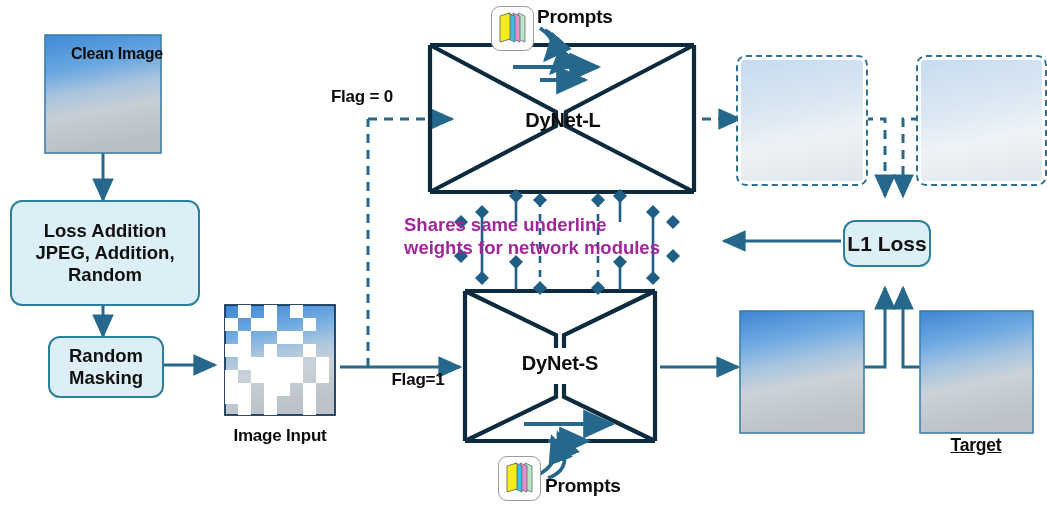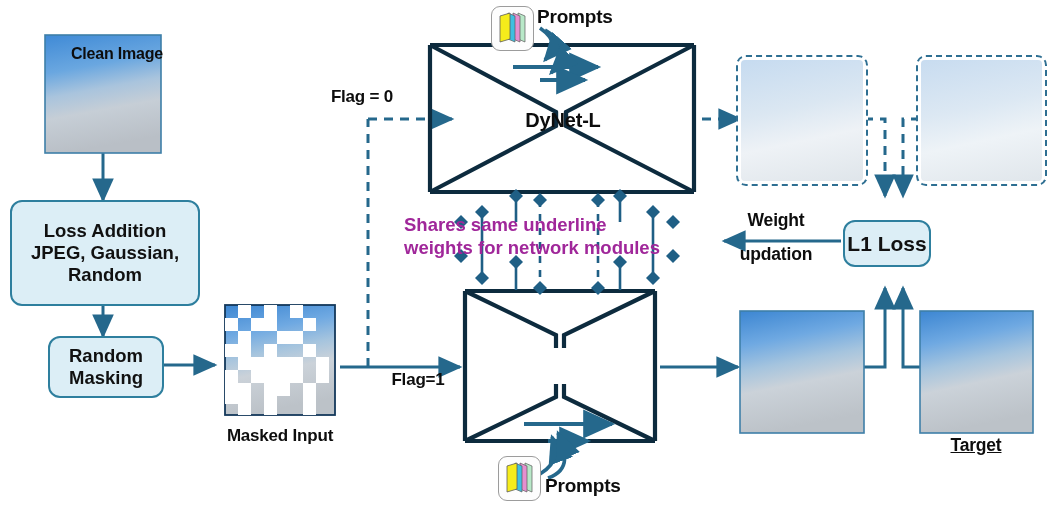--- a/index.html
+++ b/index.html
@@ -192,40 +192,41 @@
     <g>
       <rect x="920" y="311" width="113" height="122" fill="url(#skyC)" stroke="#3e7fa8" stroke-width="1.6"></rect>
     </g>
   </svg>
 
   <div class="lbl" style="left:32px;top:5px;width:170px;font-size:16px;margin-top:40px;">Clean Image</div>
 
   <div class="box" style="left:10px;top:200px;width:186px;height:102px;font-size:18.5px;">
     <div>
       <div>Loss Addition</div>
-      <div>JPEG, Gaussian,</div>
+      <div>JPEG, Addition,</div>
       <div>Random</div>
     </div>
   </div>
 
   <div class="box" style="left:48px;top:336px;width:112px;height:58px;font-size:18.5px;">
     <div>
       <div>Random</div>
       <div>Masking</div>
     </div>
   </div>
 
-  <div class="lbl" style="left:205px;top:426px;width:150px;font-size:17px;">Masked Input</div>
+  <div class="lbl" style="left:205px;top:426px;width:150px;font-size:17px;">Image Input</div>
 
   <div class="lbl" style="left:321px;top:87px;width:82px;font-size:17px;">Flag = 0</div>
 
   <div class="lbl" style="left:382px;top:370px;width:72px;font-size:17px;">Flag=1</div>
 
   <div class="lbl" style="left:505px;top:109px;width:116px;font-size:20px;">DyNet-L</div>
 
+  <div class="lbl" style="left:502px;top:352px;width:116px;font-size:20px;">DyNet-S</div>
 
   <div class="prompt-ico" style="left:491px;top:6px;width:41px;height:43px;">
     <svg width="41" height="43" viewBox="0 0 41 43">
       <path d="M26,6 L33,9 L33,35 L26,32 Z" fill="#b8e8c8" stroke="#5a5a5a" stroke-width="0.7"></path>
       <path d="M21,6 L28,9 L28,35 L21,32 Z" fill="#e58fd0" stroke="#5a5a5a" stroke-width="0.7"></path>
       <path d="M16,6 L23,9 L23,35 L16,32 Z" fill="#3fbfe0" stroke="#5a5a5a" stroke-width="0.7"></path>
       <path d="M8,9 L18,6 L18,32 L8,35 Z" fill="#f5ec1b" stroke="#5a5a5a" stroke-width="0.8"></path>
     </svg>
   </div>
   <div class="lbl" style="left:537px;top:6px;width:110px;font-size:19px;text-align:left;">Prompts</div>
@@ -238,24 +239,20 @@
       <path d="M8,9 L18,6 L18,32 L8,35 Z" fill="#f5ec1b" stroke="#5a5a5a" stroke-width="0.8"></path>
     </svg>
   </div>
   <div class="lbl" style="left:545px;top:475px;width:110px;font-size:19px;text-align:left;">Prompts</div>
 
   <div class="purple" style="left:404px;top:213px;width:290px;font-size:18.5px;">
     <div>Shares same underline</div>
     <div>weights for network modules</div>
   </div>
 
-  <div class="lbl" style="left:718px;top:210px;width:116px;font-size:17.5px;">
-    <div>Weight</div>
-    <div style="margin-top:13px">updation</div>
-  </div>
 
   <div class="box" style="left:843px;top:220px;width:84px;height:43px;font-size:21px;">
     <span>L1 Loss</span>
   </div>
 
   <div class="dashbox" style="left:736px;top:55px;width:128px;height:127px;">
     <div class="sky" style="background:linear-gradient(168deg,#c6dbf0 0%,#dbe7f2 40%,#eef2f6 64%,#dfe5ea 100%);"></div>
   </div>
   <div class="dashbox" style="left:916px;top:55px;width:127px;height:127px;">
     <div class="sky" style="background:linear-gradient(168deg,#c8dcf0 0%,#dce8f3 40%,#eef3f7 64%,#e0e6eb 100%);"></div>

